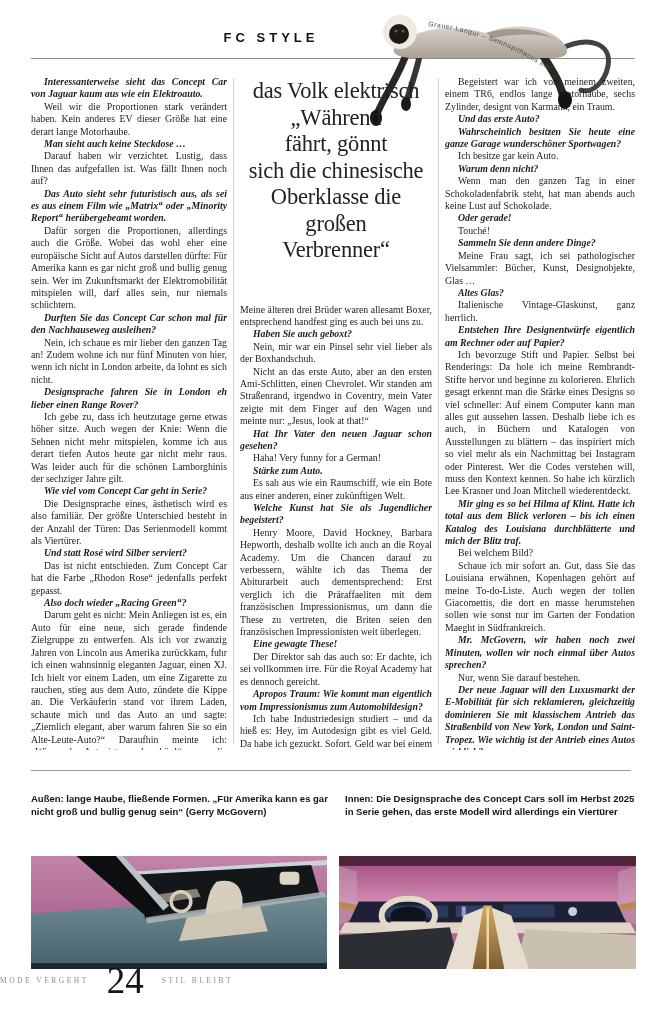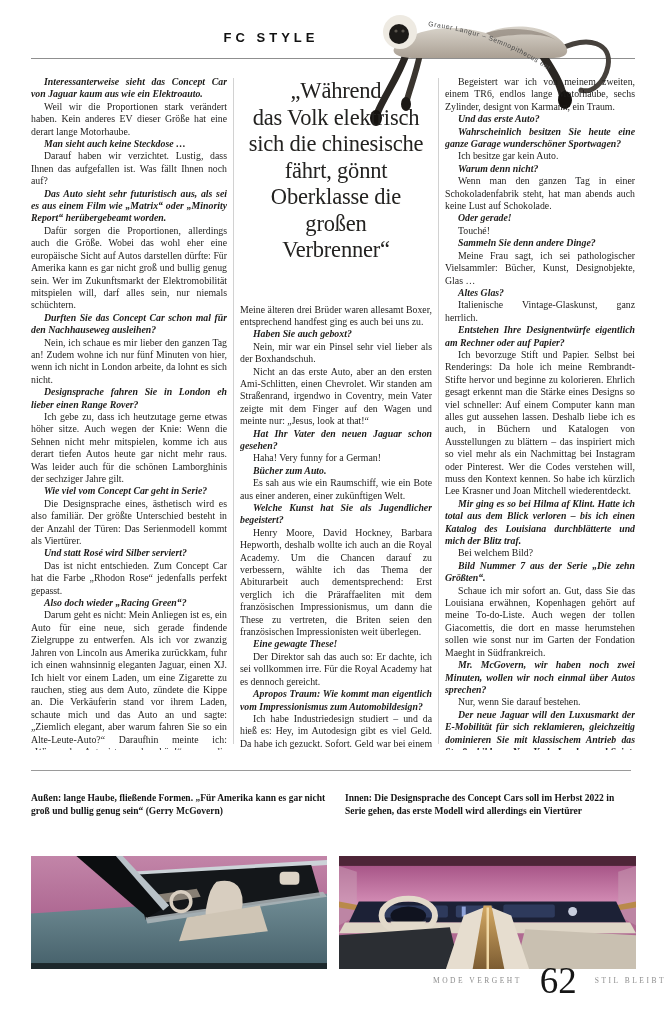--- a/index.html
+++ b/index.html
@@ -21,31 +21,31 @@
   .col p.ac{text-indent:0;margin-top:40px;}
   .vrule{position:absolute;top:78px;width:1px;height:666px;background:#d2d2d2;}
   .vrule.v1{left:233px;}
   .vrule.v2{left:438px;}
   
   .pullquote{font-family:"Liberation Serif",serif;font-weight:400;font-size:22.5px;line-height:26.5px;
              text-align:center;color:#232220;margin:2px 0 12px 0;text-indent:0;letter-spacing:-0.2px;}
   .pullquote .quote-line{white-space:nowrap;}
   
   .rule-mid{position:absolute;left:31px;top:770px;width:600px;height:1px;background:#9a9a9a;}
-  .caption{position:absolute;top:792px;font-family:Liberation Serif, serif;font-weight:700;
+  .caption{position:absolute;top:792px;font-family:Liberation Sans, sans-serif;font-weight:700;
            font-size:9.5px;line-height:13px;color:#141414;}
   .caption.left{left:31px;width:302px;}
   .caption.right{left:345px;width:292px;}
   
   .photo{position:absolute;top:856px;height:113px;overflow:hidden;background:#b06a92;}
   .photo svg{display:block;width:100%;height:100%;}
   .photo.left{left:31px;width:296px;}
   .photo.right{left:339px;width:297px;}
   
-  .folio{position:absolute;left:0;top:962px;width:666px;display:flex;justify-content:flex-end;align-items:center;gap:18px;}
+  .folio{position:absolute;left:0;top:962px;width:666px;display:flex;justify-content:flex-start;align-items:center;gap:18px;}
   .folio .side{font-family:"Liberation Serif",serif;font-size:7.5px;letter-spacing:2.5px;color:#8d8d8d;}
   .folio .num{font-family:"Liberation Serif",serif;font-size:37px;color:#161616;line-height:1;}
 </style>
 </head>
 <body>
 
 <div class="page">
 
   <div class="masthead">
     <span class="title">FC STYLE</span>
@@ -105,37 +105,37 @@
       <p class="a">Die Designsprache eines, ästhetisch wird es also familiär. Der größte Unterschied besteht in der Anzahl der Türen: Das Serienmodell kommt als Viertürer.</p>
       <p class="q">Und statt Rosé wird Silber serviert?</p>
       <p class="a">Das ist nicht entschieden. Zum Concept Car hat die Farbe „Rhodon Rose“ jedenfalls perfekt gepasst.</p>
       <p class="q">Also doch wieder „Racing Green“?</p>
       <p class="a">Darum geht es nicht: Mein Anliegen ist es, ein Auto für eine neue, sich gerade findende Zielgruppe zu entwerfen. Als ich vor zwanzig Jahren von Lincoln aus Amerika zurückkam, fuhr ich einen wahnsinnig eleganten Jaguar, einen XJ. Ich hielt vor einem Laden, um eine Zigarette zu rauchen, stieg aus dem Auto, zündete die Kippe an. Die Verkäuferin stand vor ihrem Laden, schaute mich und das Auto an und sagte: „Ziemlich elegant, aber warum fahren Sie so ein Alte-Leute-Auto?“ Daraufhin meinte ich: „Wieso, das Auto ist wunderschön!“ – was die Dame mit „Ja, für alte Leute“ quittierte. Habe ich nie vergessen.</p>
     </div>
 
   <div class="col col-2">
     <div class="pullquote">
 
-    <div class="quote-line">„Während</div>
-        <div class="quote-line">das Volk elektrisch</div>
+    <div class="quote-line">das Volk elektrisch</div>
+        <div class="quote-line">„Während</div>
+        <div class="quote-line">fährt, gönnt</div>
         <div class="quote-line">sich die chinesische</div>
-        <div class="quote-line">fährt, gönnt</div>
         <div class="quote-line">Oberklasse die</div>
         <div class="quote-line">großen</div>
         <div class="quote-line">Verbrenner“</div>
       </div>
     <div>
 
     <p class="ac">Meine älteren drei Brüder waren allesamt Boxer, entsprechend handfest ging es auch bei uns zu.</p>
         <p class="q">Haben Sie auch geboxt?</p>
         <p class="a">Nein, mir war ein Pinsel sehr viel lieber als der Boxhandschuh.</p>
         <p class="a">Nicht an das erste Auto, aber an den ersten Ami-Schlitten, einen Chevrolet. Wir standen am Straßenrand, irgendwo in Coventry, mein Vater zeigte mit dem Finger auf den Wagen und meinte nur: „Jesus, look at that!“</p>
         <p class="q">Hat Ihr Vater den neuen Jaguar schon gesehen?</p>
         <p class="a">Haha! Very funny for a German!</p>
-        <p class="q">Bücher zum Auto.</p>
+        <p class="q">Stärke zum Auto.</p>
         <p class="a">Es sah aus wie ein Raumschiff, wie ein Bote aus einer anderen, einer zukünftigen Welt.</p>
         <p class="q">Welche Kunst hat Sie als Jugendlicher begeistert?</p>
         <p class="a">Henry Moore, David Hockney, Barbara Hepworth, deshalb wollte ich auch an die Royal Academy. Um die Chancen darauf zu verbessern, wählte ich das Thema der Abiturarbeit auch dementsprechend: Erst verglich ich die Präraffaeliten mit dem französischen Impressionismus, um dann die These zu vertreten, die Briten seien den französischen Impressionisten weit überlegen.</p>
         <p class="q">Eine gewagte These!</p>
         <p class="a">Der Direktor sah das auch so: Er dachte, ich sei vollkommen irre. Für die Royal Academy hat es dennoch gereicht.</p>
         <p class="q">Apropos Traum: Wie kommt man eigentlich vom Impressionismus zum Automobildesign?</p>
         <p class="a">Ich habe Industriedesign studiert – und da hieß es: Hey, im Autodesign gibt es viel Geld. Da habe ich gezuckt. Sofort. Geld war bei einem Jungen meiner Herkunft eben immer Thema. Genau wie fehlendes Selbstbewusstsein. Das war übrigens auch der Grund, warum ich mich nie getraut habe, mich in Architektur zu versuchen.</p>
       </div>
   </div>
 
@@ -151,33 +151,32 @@
         <p class="q">Oder gerade!</p>
         <p class="a">Touché!</p>
         <p class="q">Sammeln Sie denn andere Dinge?</p>
         <p class="a">Meine Frau sagt, ich sei pathologischer Vielsammler: Bücher, Kunst, Designobjekte, Glas …</p>
         <p class="q">Altes Glas?</p>
         <p class="a">Italienische Vintage-Glaskunst, ganz herrlich.</p>
         <p class="q">Entstehen Ihre Designentwürfe eigentlich am Rechner oder auf Papier?</p>
         <p class="a">Ich bevorzuge Stift und Papier. Selbst bei Renderings: Da hole ich meine Rembrandt-Stifte hervor und beginne zu kolorieren. Ehrlich gesagt erkennt man die Stärke eines Designs so viel schneller: Auf einem Computer kann man alles gut aussehen lassen. Deshalb liebe ich es auch, in Büchern und Katalogen von Ausstellungen zu blättern – das inspiriert mich so viel mehr als ein Nachmittag bei Instagram oder Pinterest. Wer die Codes verstehen will, muss den Kontext kennen. So habe ich kürzlich Lee Krasner und Joan Mitchell wiederentdeckt.</p>
         <p class="q">Mir ging es so bei Hilma af Klint. Hatte ich total aus dem Blick verloren – bis ich einen Katalog des Louisiana durchblätterte und mich der Blitz traf.</p>
         <p class="a">Bei welchem Bild?</p>
-        <p class="q">Bild Nummer 7 aus der Serie „Die zehn Größten“.</p>
         <p class="a">Schaue ich mir sofort an. Gut, dass Sie das Louisiana erwähnen, Kopenhagen gehört auf meine To-do-Liste. Auch wegen der tollen Giacomettis, die dort en masse herumstehen sollen wie sonst nur im Garten der Fondation Maeght in Südfrankreich.</p>
         <p class="q">Mr. McGovern, wir haben noch zwei Minuten, wollen wir noch einmal über Autos sprechen?</p>
         <p class="a">Nur, wenn Sie darauf bestehen.</p>
         <p class="q">Der neue Jaguar will den Luxusmarkt der E-Mobilität für sich reklamieren, gleichzeitig dominieren Sie mit klassischem Antrieb das Straßenbild von New York, London und Saint-Tropez. Wie wichtig ist der Antrieb eines Autos wirklich?</p>
       </div>
 
   </div>
 
   <div class="rule-mid"></div>
 
   <div class="caption left">Außen: lange Haube, fließende Formen. „Für Amerika kann es gar nicht groß und bullig genug sein“ (Gerry McGovern)</div>
-  <div class="caption right">Innen: Die Designsprache des Concept Cars soll im Herbst 2022 in Serie gehen, das erste Modell wird allerdings ein Viertürer</div>
+  <div class="caption right">Innen: Die Designsprache des Concept Cars soll im Herbst 2025 in Serie gehen, das erste Modell wird allerdings ein Viertürer</div>
 
   <div class="photo left">
     <svg viewBox="0 0 300 114" preserveAspectRatio="none">
       <defs>
         <linearGradient id="skyL" x1="0" y1="0" x2="0" y2="1">
           <stop offset="0" stop-color="#c285a8"></stop>
             <stop offset="1" stop-color="#ad6691"></stop>
         </linearGradient>
         <linearGradient id="bodyL" x1="0" y1="0" x2="0" y2="1">
           <stop offset="0" stop-color="#728e96"></stop>
@@ -238,17 +237,17 @@
       <polygon points="188,74 300,80 300,114 178,114" fill="#c9c0b1"></polygon>
       <polygon points="126,60 146,52 138,114 108,114" fill="#e6ddcf"></polygon>
       <polygon points="154,52 174,60 192,114 164,114" fill="#e6ddcf"></polygon>
       <polygon points="146,50 154,50 167,114 135,114" fill="url(#gold)"></polygon>
       <rect x="149" y="52" width="2.5" height="62" fill="#f0d8a6"></rect>
     </svg>
   </div>
 
   <div class="folio">
     <span class="side">MODE VERGEHT</span>
-    <span class="num">62</span>
+    <span class="num">24</span>
     <span class="side">STIL BLEIBT</span>
   </div>
 
 </div>
 
 </body></html>

